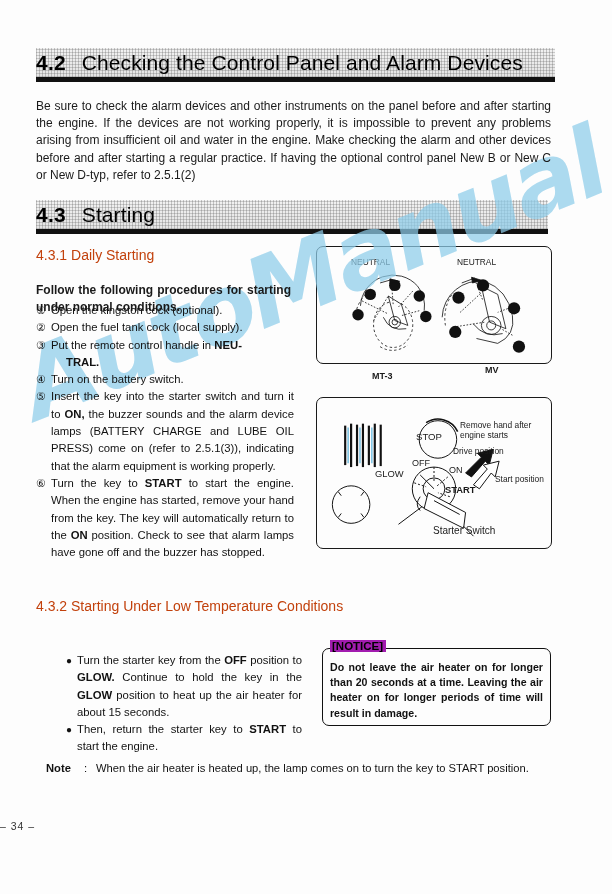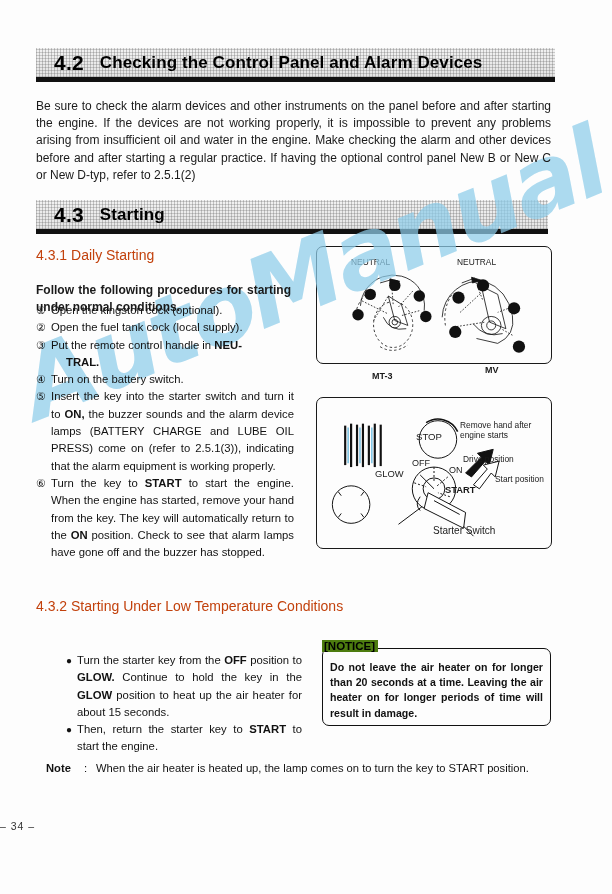--- a/index.html
+++ b/index.html
@@ -46,24 +46,24 @@
       repeating-linear-gradient(90deg, rgba(90,90,90,.30) 0 1px, rgba(255,255,255,0) 1px 3px),
       repeating-linear-gradient(0deg, rgba(90,90,90,.26) 0 1px, rgba(255,255,255,0) 1px 3px),
       linear-gradient(#f2f2f2, #e3e3e3);
     border-bottom: 5px solid #111;
     display: flex;
     align-items: center;
     z-index: 2;
   }
   .band .num {
     font-size: 21px; font-weight: 700; color: #000;
-    padding-left: 18px; letter-spacing: .2px;
+    letter-spacing: .2px;
   }
   .band .ttl {
-    font-size: 17px; font-weight: 700; color: #000;
+    font-size: 21px; font-weight: 400; color: #000;
     padding-left: 16px; letter-spacing: .1px;
   }
   #band-42 { top: 48px; width: 519px; }
   #band-43 { top: 200px; width: 512px; }
 
   
   .para {
     position: absolute;
     font-size: 12px;
     line-height: 17.2px;
@@ -156,22 +156,22 @@
   
   #notice-box {
     position: absolute;
     left: 322px; top: 648px; width: 229px; height: 78px;
     border: 1.3px solid #111;
     border-radius: 7px;
     z-index: 6;
   }
   #notice-label {
     position: absolute;
-    left: 322px; top: 640px;
-    background: #4d7c0f;
+    left: 330px; top: 640px;
+    background: #a21caf;
     padding: 0 3px 0 2px;
     font-size: 11.5px; font-weight: 700; color: #000;
     z-index: 7;
   }
   #notice-text {
     position: absolute;
     left: 330px; top: 660px; width: 213px;
     font-size: 10.6px; line-height: 15.2px;
     font-weight: 700;
     text-align: justify;
@@ -341,21 +341,21 @@
         <path d="M158 88 L172 72 L168 68 L184 64 L180 80 L176 76 L164 92 Z" fill="#fff" stroke="#111"></path>
       </g>
     </svg>
     <div class="figlabel" style="left:99px; top:33px; font-size:9.6px;">STOP</div>
     <div class="figlabel" style="left:95px; top:60px; font-size:9px;">OFF</div>
     <div class="figlabel" style="left:132px; top:67px; font-size:9px;">ON</div>
     <div class="figlabel" style="left:58px; top:70px; font-size:9.4px;">GLOW</div>
     <div class="figlabel" style="left:128px; top:86px; font-size:9.4px; font-weight:700;">START</div>
     <div class="figlabel" style="left:143px; top:22px;">Remove hand after</div>
     <div class="figlabel" style="left:143px; top:32px;">engine starts</div>
-    <div class="figlabel" style="left:136px; top:56px;padding-left:10px;">Drive position</div>
+    <div class="figlabel" style="left:136px; top:48px;">Drive position</div>
     <div class="figlabel" style="left:178px; top:76px;">Start position</div>
     <div class="figlabel" style="left:116px; top:127px; font-size:10px;">Starter Switch</div>
   </div>
 
   <div class="subhead" id="sub-432">4.3.2 Starting Under Low Temperature Conditions</div>
 
   <div class="bullist">
     <div class="item">
       <span class="dot">●</span>
       <span class="body">Turn the starter key from the <b>OFF</b> position to <b><b>GLOW</b>.</b>  Continue to hold the key in the <b>GLOW</b> position to heat up the air heater for about 15 seconds.</span>

